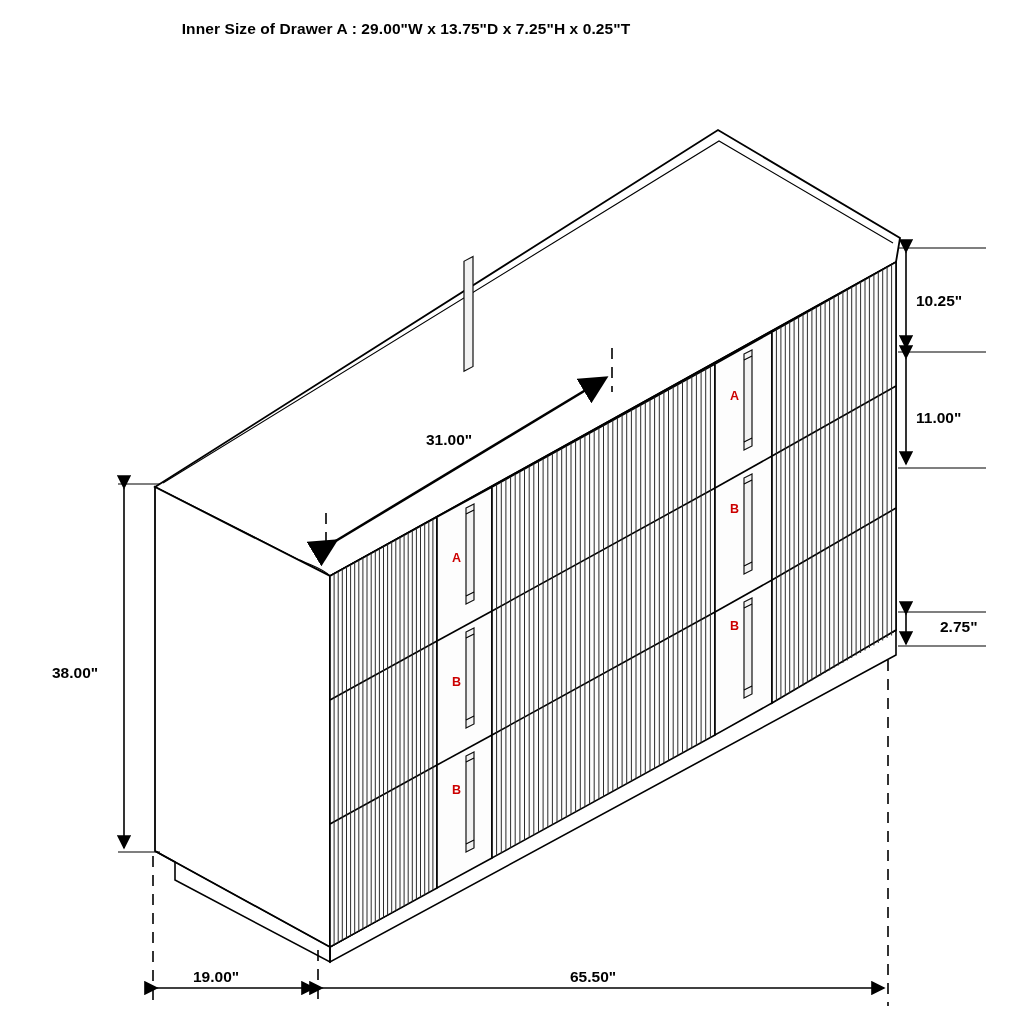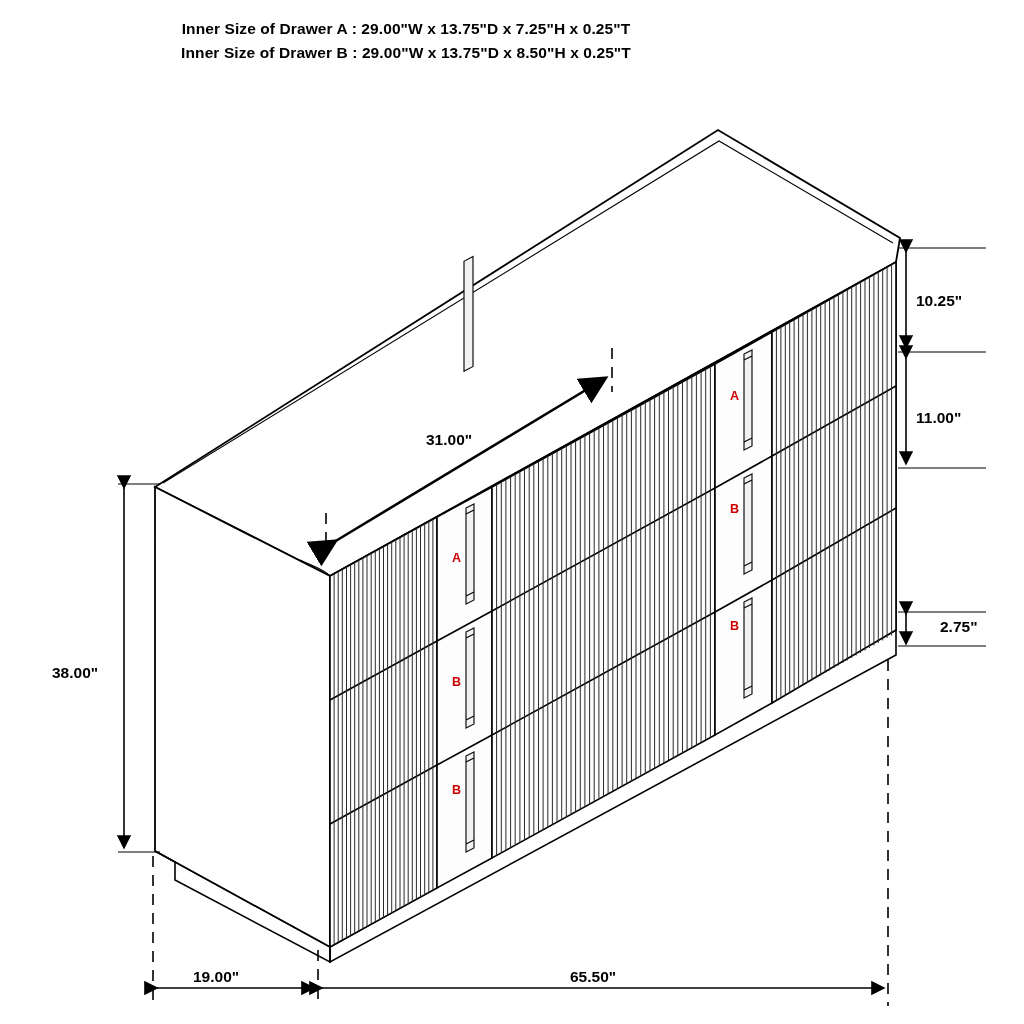--- a/index.html
+++ b/index.html
@@ -61,21 +61,20 @@
   .topfill { fill: #ffffff; stroke: #000; stroke-width: 1.8; }
   .sidefill { fill: #ffffff; stroke: #000; stroke-width: 1.8; }
   .handle { fill: #f2f2f2; stroke: #111; stroke-width: 1.2; }
 </style>
 </head>
 <body>
 
 <div id="stage">
 
   <div class="hdr" id="hdr1">Inner Size of Drawer A : 29.00"W x 13.75"D x 7.25"H x 0.25"T</div>
-  <div class="hdr" id="hdr2">Inner Size of Drawer B : 29.00"W x 13.75"D x 8.50"H x 0.25"T</div>
 
   <svg id="dwg" viewBox="0 0 1024 1024">
 
     <g>
       <path class="topfill" d="M 155,487 L 718,130 L 900,238 L 896,262 L 330,576 Z"></path>
 
       <path class="ln thin" d="M 163,483 L 719,141 L 893,243"></path>
     </g>
 
     <g>

